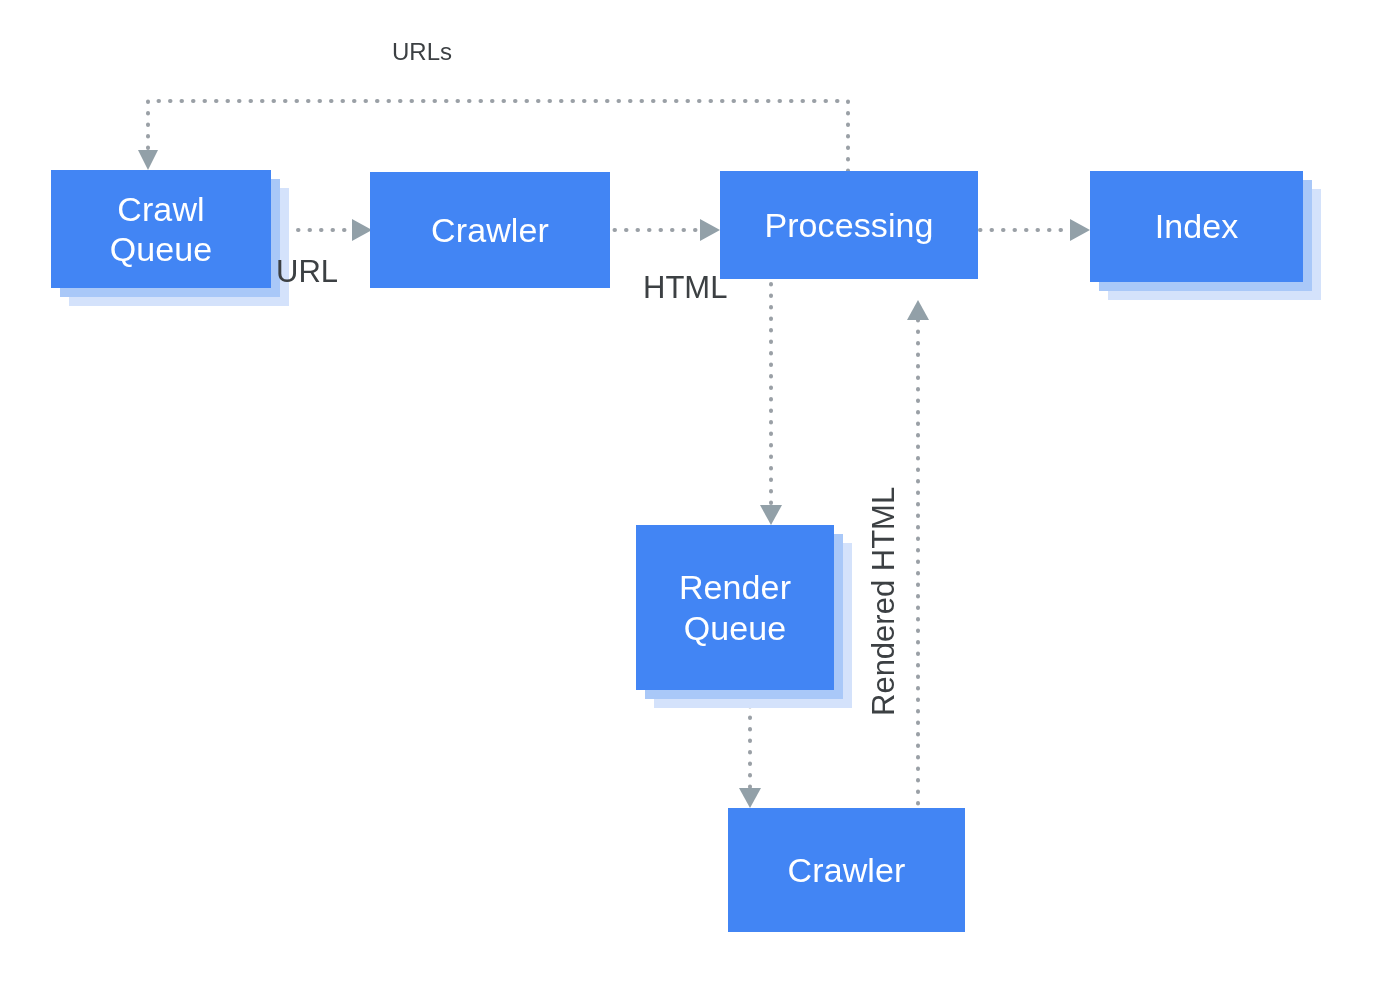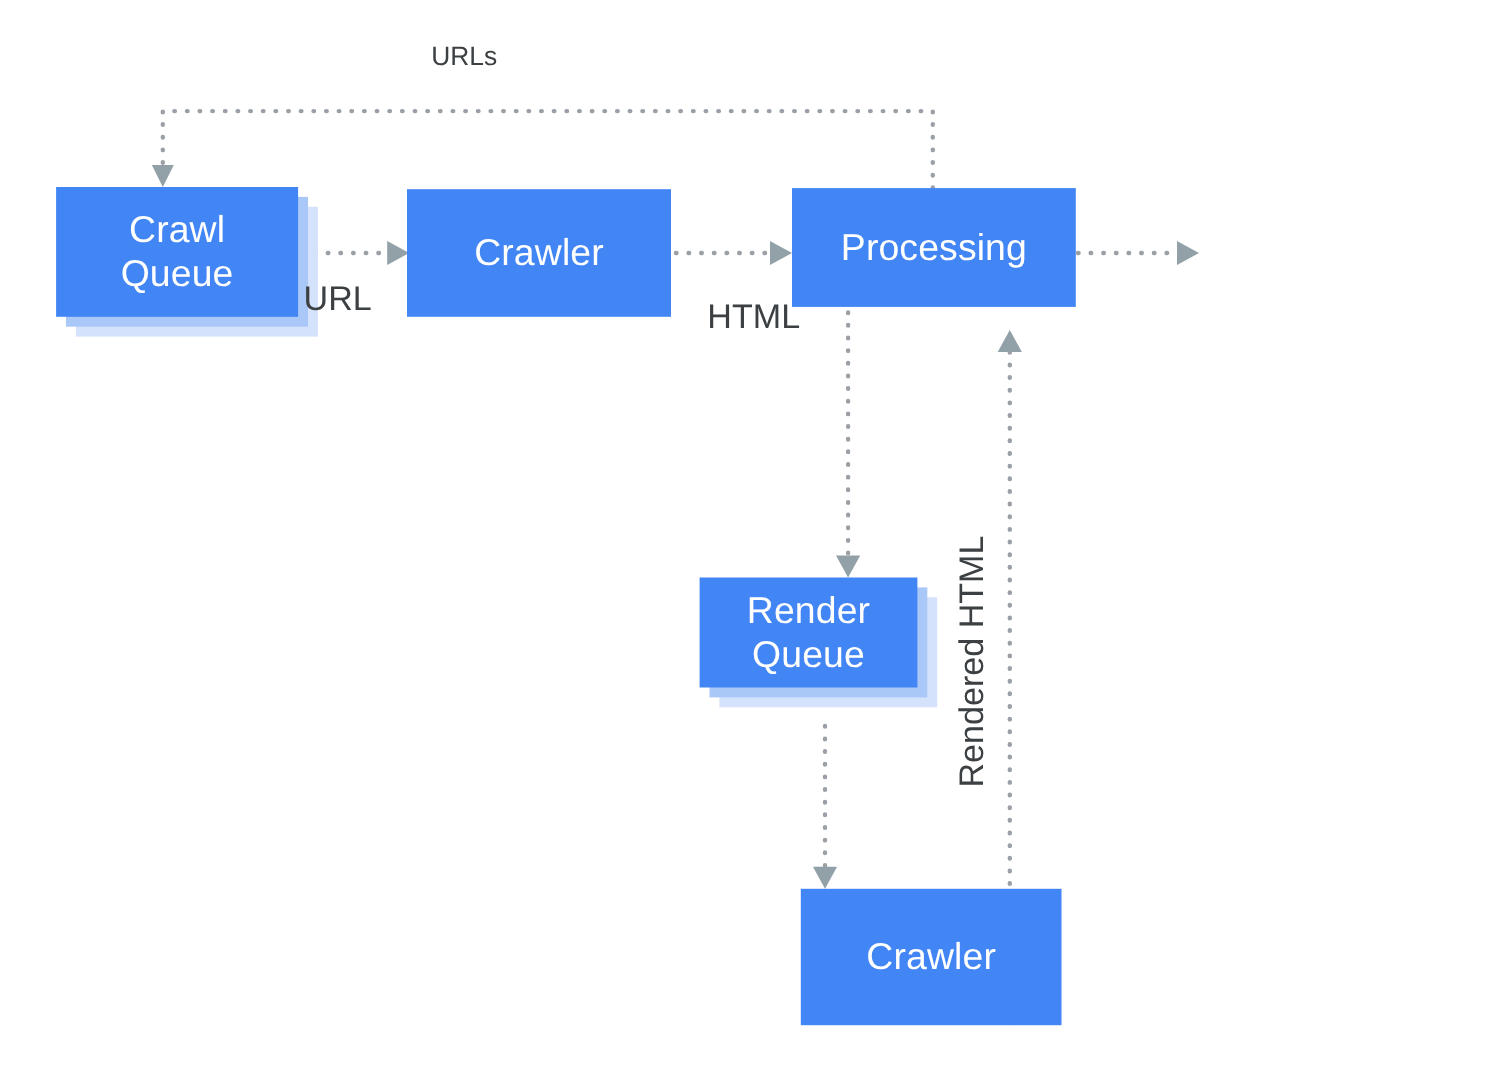--- a/index.html
+++ b/index.html
@@ -80,22 +80,29 @@
       <span class="label">Crawler</span>
     </div>
   </div>
 
   <div class="node" style="left:720px;top:171px;width:258px;height:108px;">
     <div class="face">
       <span class="label">Processing</span>
     </div>
   </div>
 
+  <div class="node" style="left:1090px;top:171px;width:213px;height:111px;">
+    <div class="shadow2"></div>
+    <div class="shadow1"></div>
+    <div class="face">
+      <span class="label">Index</span>
+    </div>
+  </div>
 
-  <div class="node" style="left:636px;top:525px;width:198px;height:100px;">
+  <div class="node" style="left:636px;top:525px;width:198px;height:165px;">
     <div class="shadow2"></div>
     <div class="shadow1"></div>
     <div class="face">
       <span class="label">Render
 Queue</span>
     </div>
   </div>
 
   <div class="node" style="left:728px;top:808px;width:237px;height:124px;">
     <div class="face">

